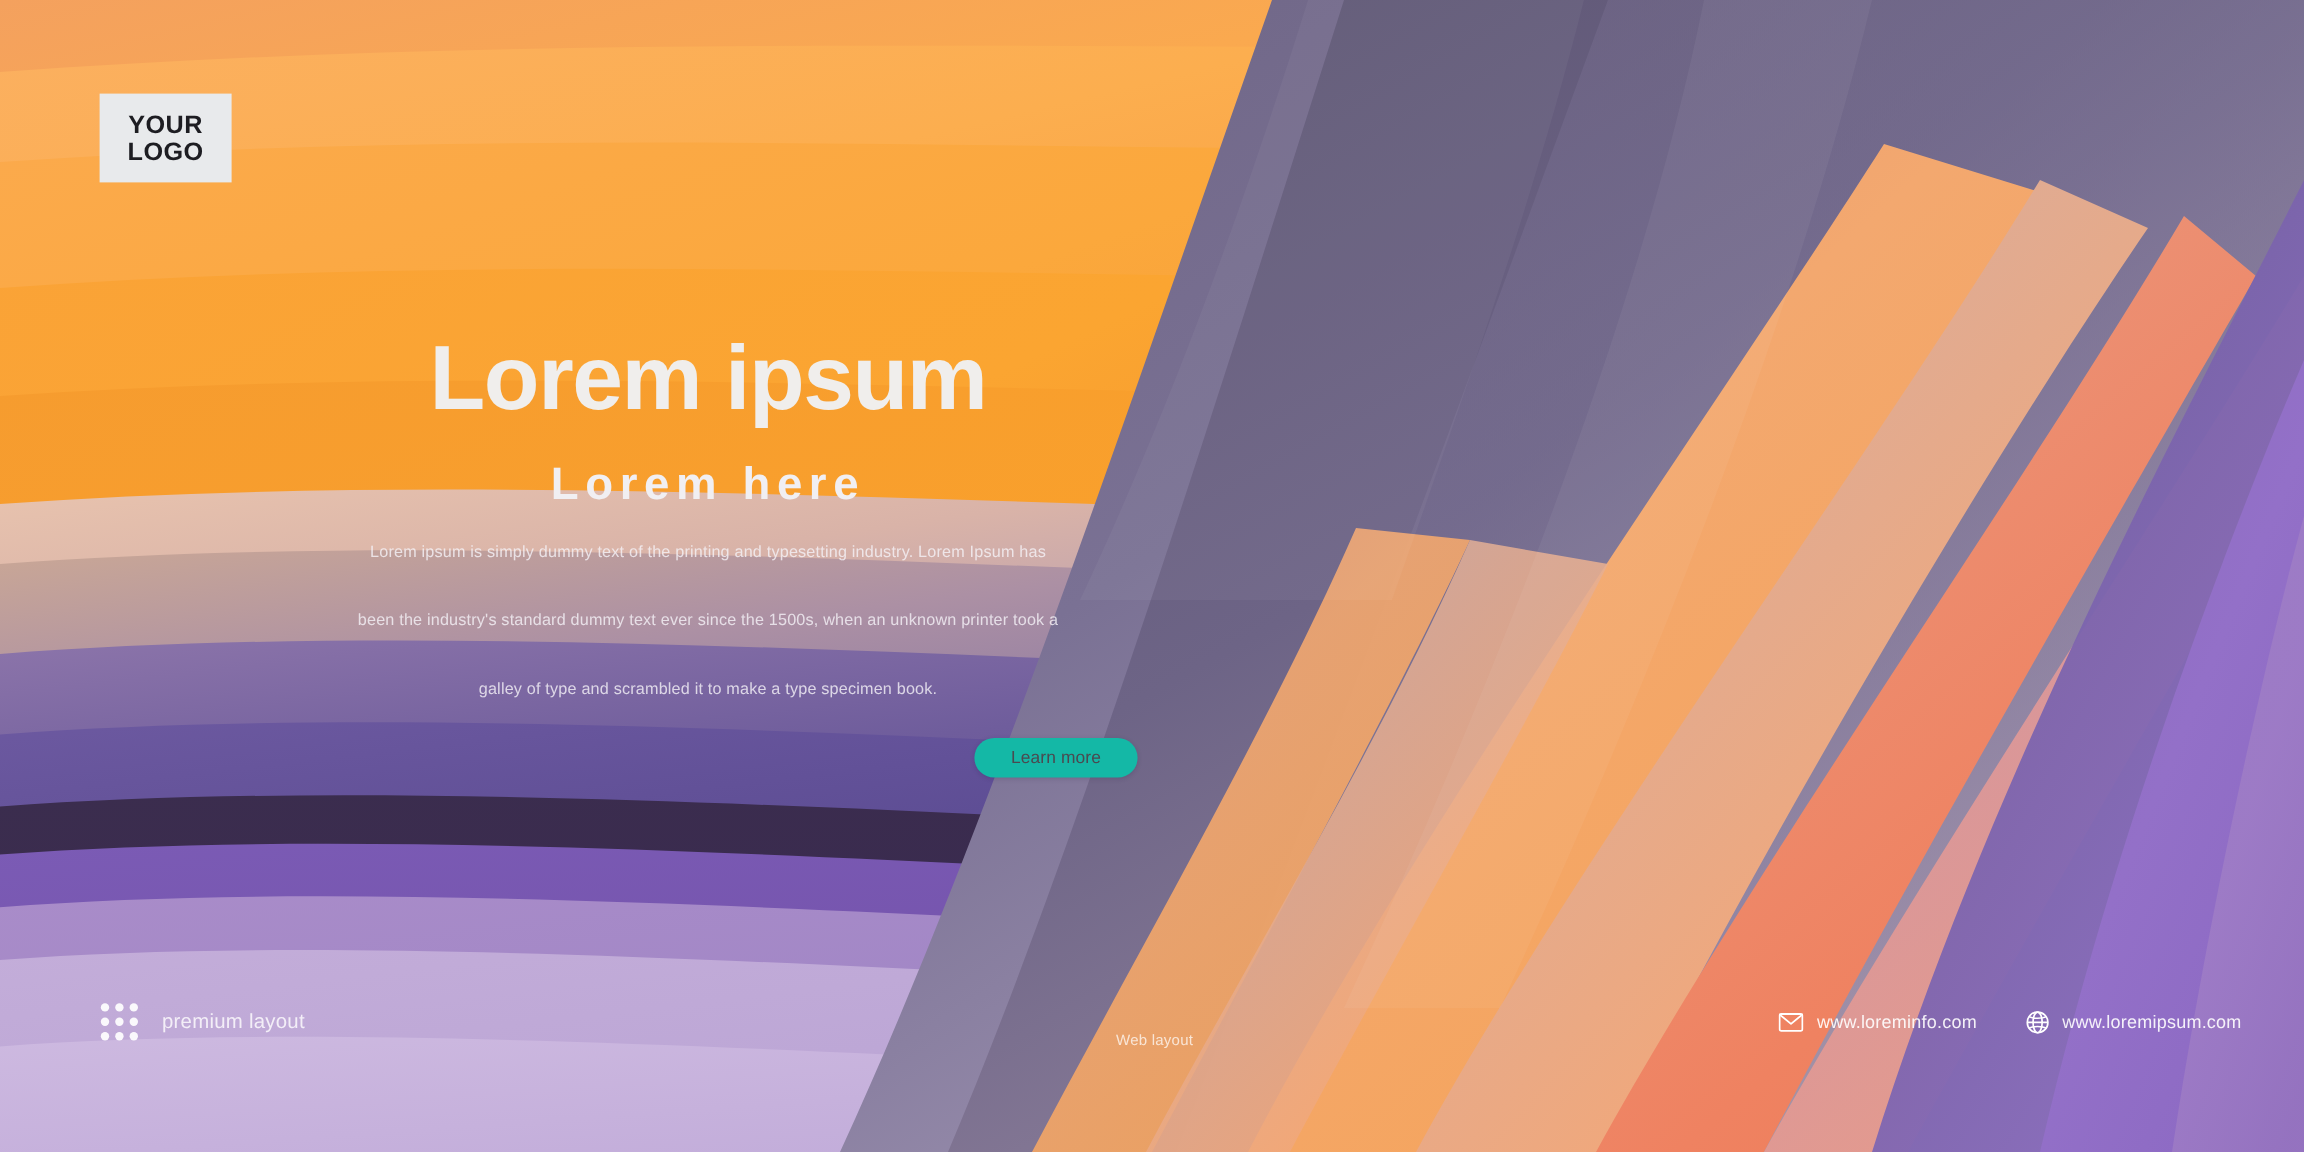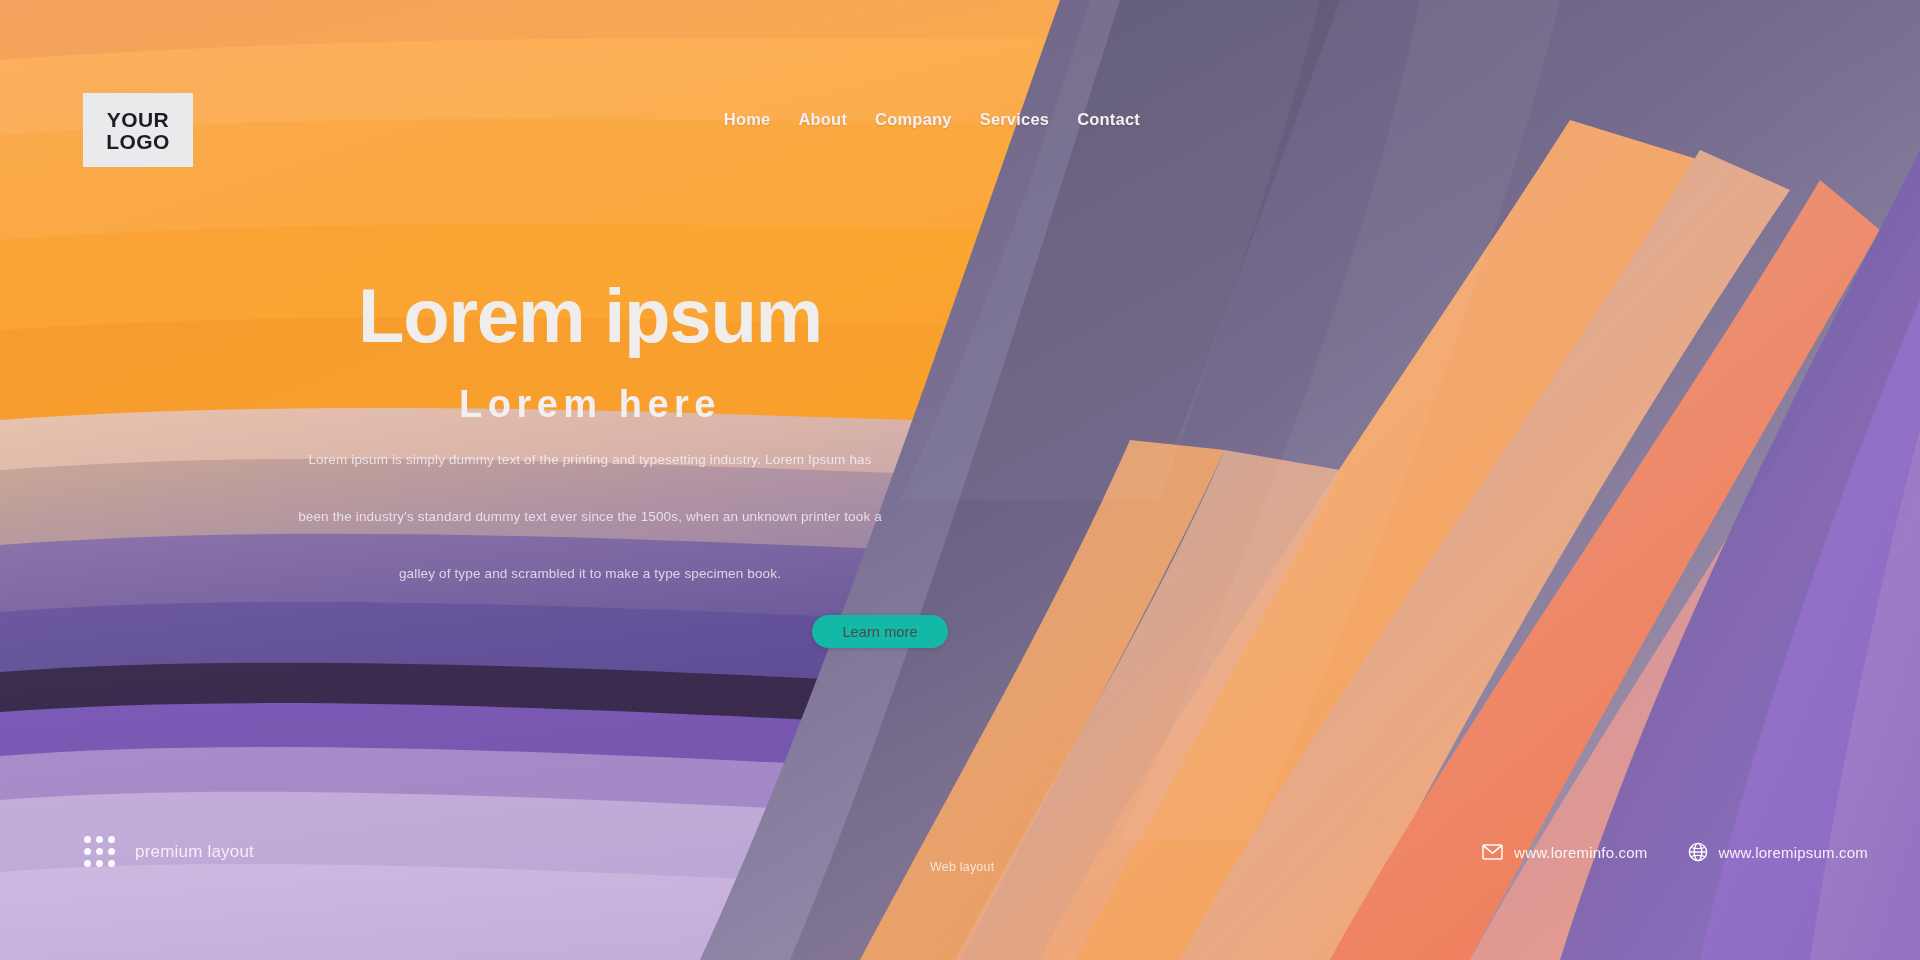--- a/index.html
+++ b/index.html
@@ -16,21 +16,21 @@
     overflow:hidden;
   }
   #bg {
     position:absolute; inset:0;
     width:1920px; height:960px;
     display:block;
   }
 
   
   .header {
-    position:absolute; top:15px; left:0;
+    position:absolute; top:0; left:0;
     width:1640px; height:190px;
     z-index:20;
     padding-left:28px;
   }
   .logo-box {
     position:absolute;
     left:83px; top:78px;
     width:110px; height:74px;
     background:#e8eaec;
     display:flex; flex-direction:column;
@@ -361,27 +361,20 @@
     <path d="M1420,0 H1560 C1500,250 1380,560 1250,840 L1120,840 C1250,560 1370,250 1420,0 Z" fill="#ffffff" opacity="0.05"></path>
   </svg>
 
   <div class="header">
 
     <div class="logo-box">
       <span class="logo-line l1">YOUR</span>
       <span class="logo-line l2">LOGO</span>
     </div>
 
-    <nav class="nav">
-      <a class="nav-item">Home</a>
-      <a class="nav-item">About</a>
-      <a class="nav-item">Company</a>
-      <a class="nav-item">Services</a>
-      <a class="nav-item">Contact</a>
-    </nav>
 
   </div>
 
   <div class="hero">
     <h1 class="hero-title">Lorem ipsum</h1>
     <h2 class="hero-sub">Lorem here</h2>
     <p class="hero-p l1">Lorem ipsum is simply dummy text of the printing and typesetting industry. Lorem Ipsum has</p>
     <p class="hero-p l2">been the industry's standard dummy text ever since the 1500s, when an unknown printer took a</p>
     <p class="hero-p l3">galley of type and scrambled it to make a type specimen book.</p>
     <button class="learn-btn">Learn more</button>

